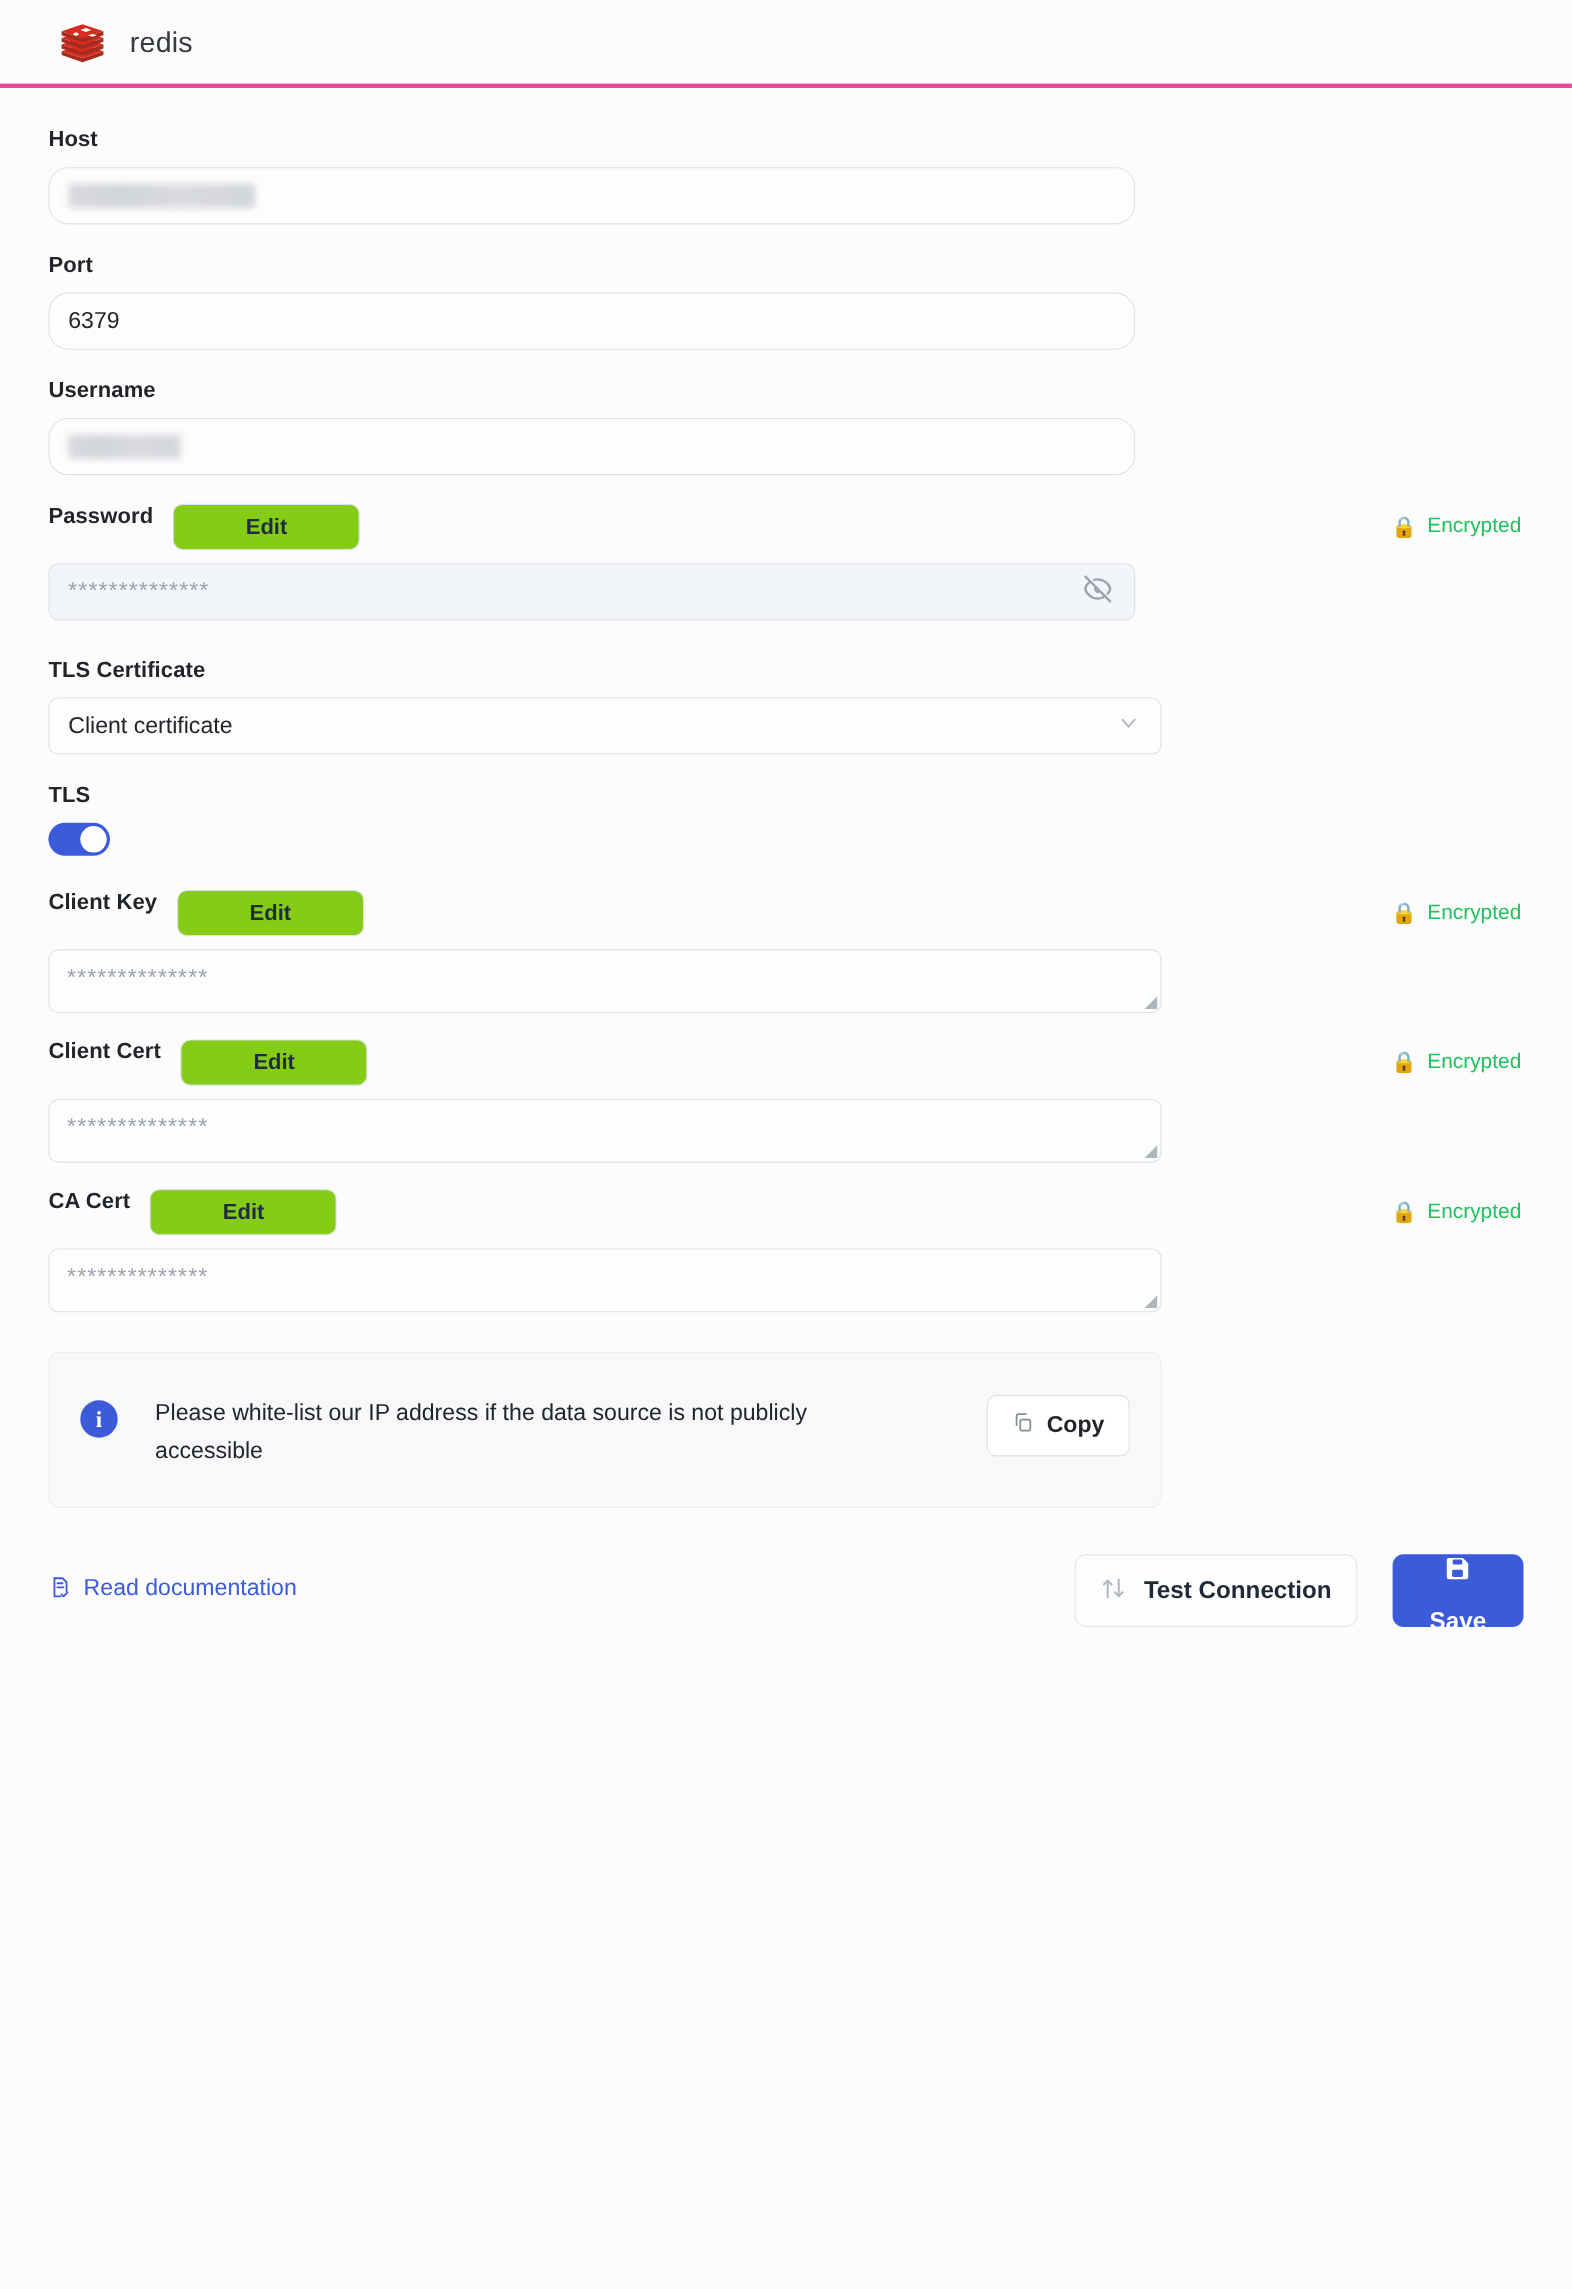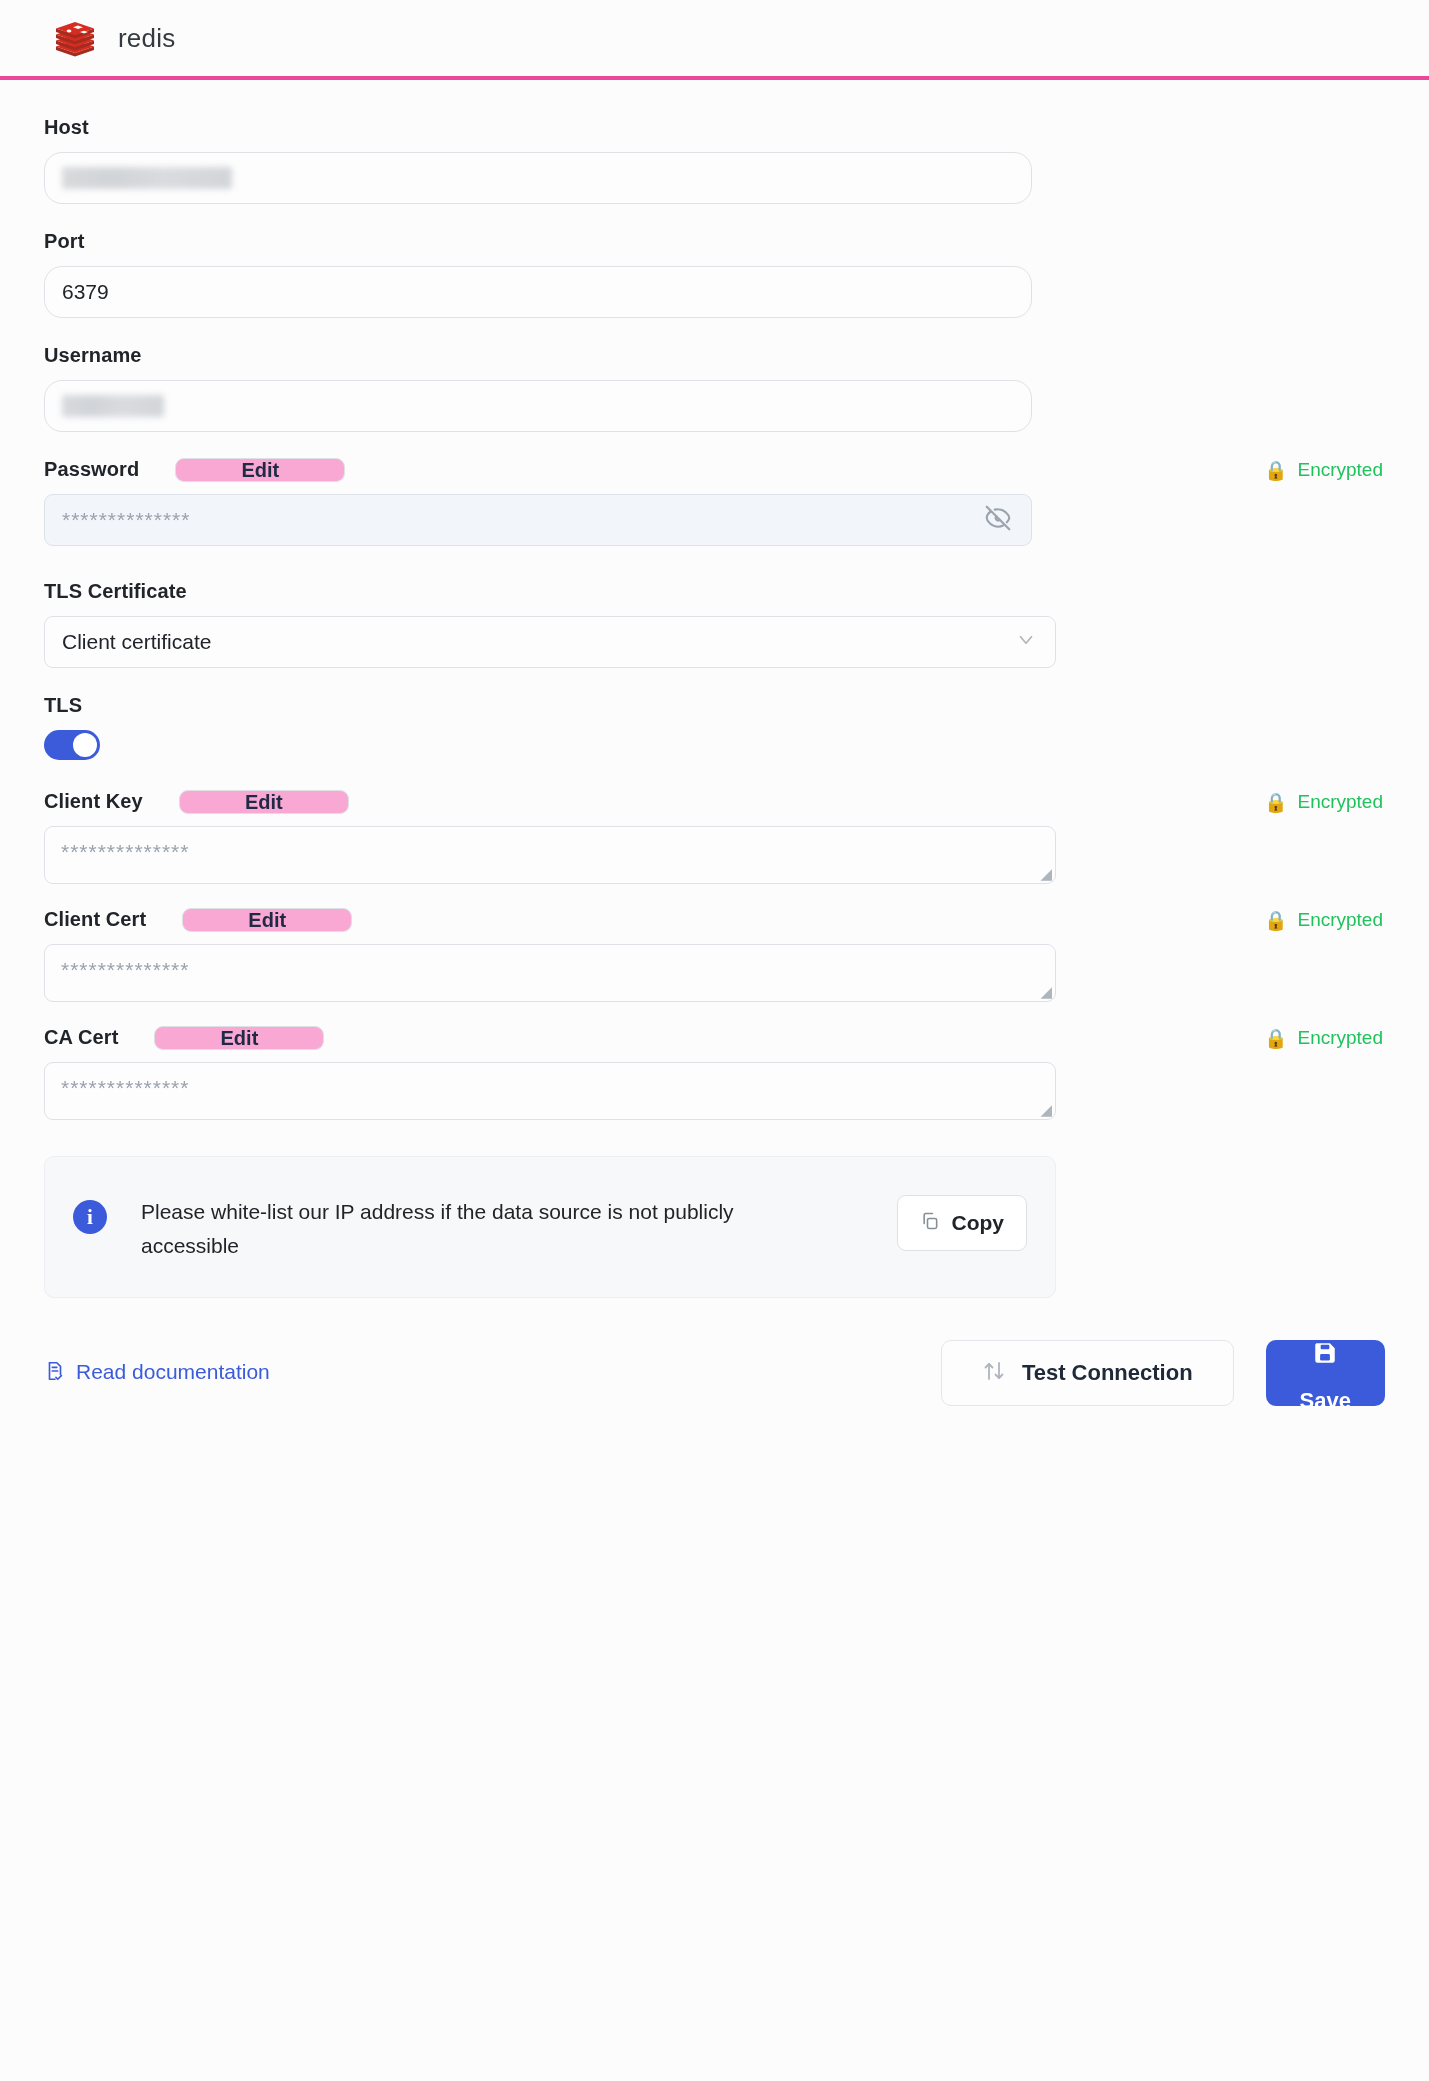--- a/index.html
+++ b/index.html
@@ -79,26 +79,26 @@
   .redact-bar.host { width: 170px; }
   .redact-bar.user { width: 102px; }
 
   
   .secret-head {
     display: flex;
     margin-bottom: 12px;
   }
   .secret-head .label { margin-bottom: 0; }
   .edit-btn {
-    margin-left: 36px;
+    margin-left: 18px;
     width: 170px;
-    height: 24px;
+    height: 42px;
     border: 1px solid #dde1e6;
     border-radius: 9px;
-    background: #f9a8d4;
+    background: #84cc16;
     color: #1f2a44;
     font-size: 20px;
     font-weight: 700;
     font-family: "Liberation Sans", sans-serif;
     cursor: pointer;
     display: flex; align-items: center; justify-content: center;
   }
   .encrypted {
     margin-left: auto;
     display: flex;
@@ -253,21 +253,21 @@
     cursor: pointer;
   }
   .footer-actions {
     margin-left: auto;
     display: flex;
     align-items: center;
     gap: 32px;
   }
   .test-btn {
     height: 66px;
-    padding: 0 40px;
+    padding: 0 22px;
     border: 1px solid #e3e6ea;
     border-radius: 10px;
     background: #fdfdfe;
     display: flex; align-items: center; gap: 16px;
     font-size: 22px; font-weight: 700; color: #1f2937;
     cursor: pointer;
     font-family: "Liberation Sans", sans-serif;
   }
   .save-btn {
     height: 66px;

